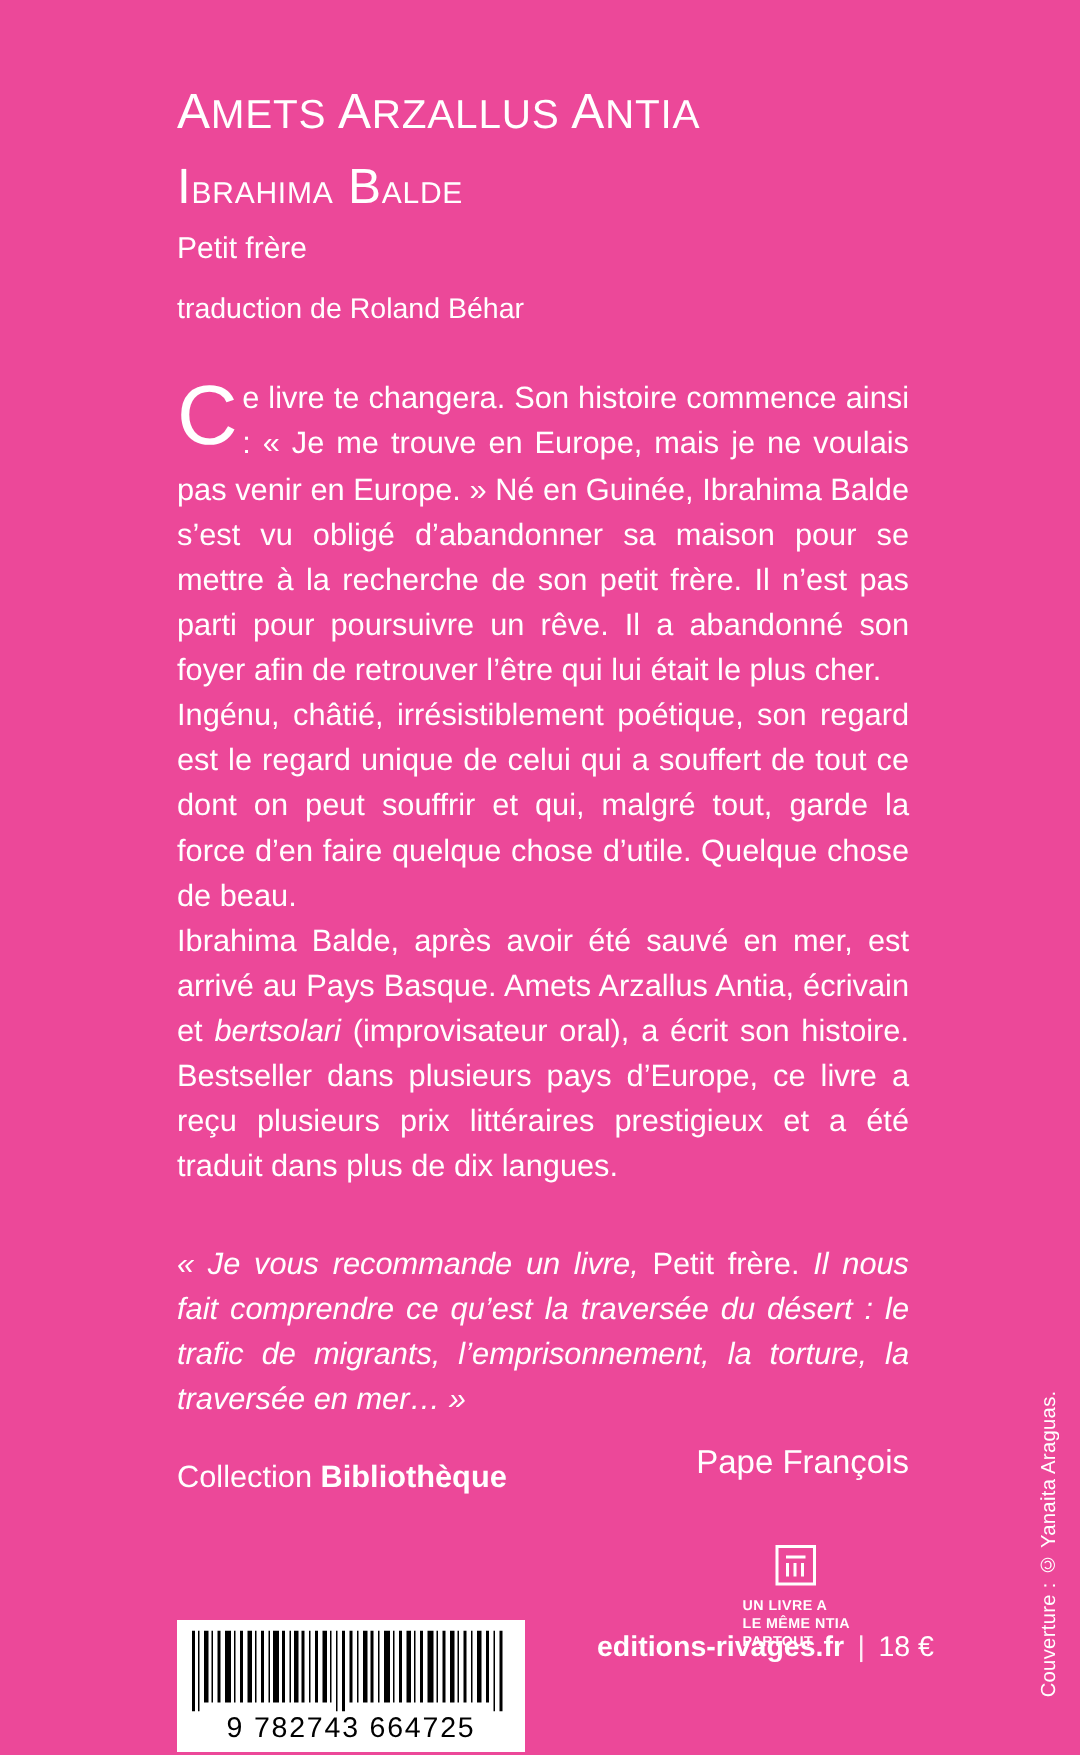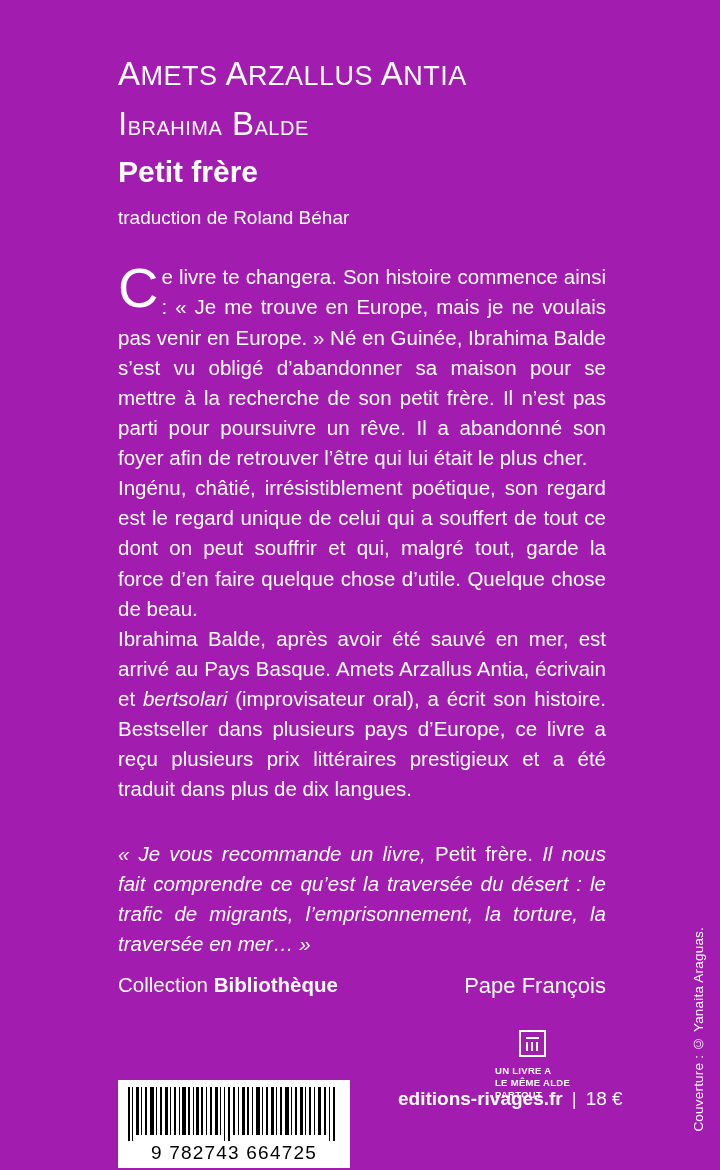--- a/index.html
+++ b/index.html
@@ -6,21 +6,21 @@
   html, body {
     margin: 0; padding: 0;
     width: 720px; height: 1170px;
     background: #F5A623;
     font-family: "Liberation Sans", sans-serif;
     overflow: hidden;
   }
   .page {
     position: relative;
     width: 720px; height: 1170px;
-    background: #a21caf;
+    background: #ec4899;
     color: #ffffff;
   }
   .content {
     position: absolute;
     left: 118px;
     top: 56px;
     width: 488px;
   }
 
   
@@ -39,24 +39,24 @@
     letter-spacing: 0.5px;
     line-height: 1.12;
     margin-top: 13px;
     color: #ffffff;
     white-space: nowrap;
   }
   .author-line2 .cap { font-size: 33px; }
   .author-line2 .sc { font-size: 20px; }
 
   .booktitle {
-    font-size: 30px;
+    font-size: 20px;
     margin-top: 12px;
     color: #ffffff;
-    font-weight: 700;
+    font-weight: 400;
   }
   .translation {
     font-size: 19px;
     margin-top: 14px;
     line-height: 1.55;
     color: #ffffff;
   }
 
   
   .blurb {
@@ -283,21 +283,21 @@
         <rect x="207" y="0" width="2" height="54"></rect>
       </g>
     </svg>
     <div class="barcode-num">9 782743 664725</div>
   </div>
 
   <div class="pub-logo">
     <span class="mark"></span>
     <span class="logotext">
       <span>UN LIVRE A</span><br>
-      <span>LE MÊME ALDE</span><br>
+      <span>LE MÊME NTIA</span><br>
       <span>PARTOUT</span>
     </span>
   </div>
 
   <div class="pub-footer">
     <span class="site">editions-rivages.fr</span>
     <span class="sep">|</span>
     <span class="price">18 €</span>
   </div>
 

